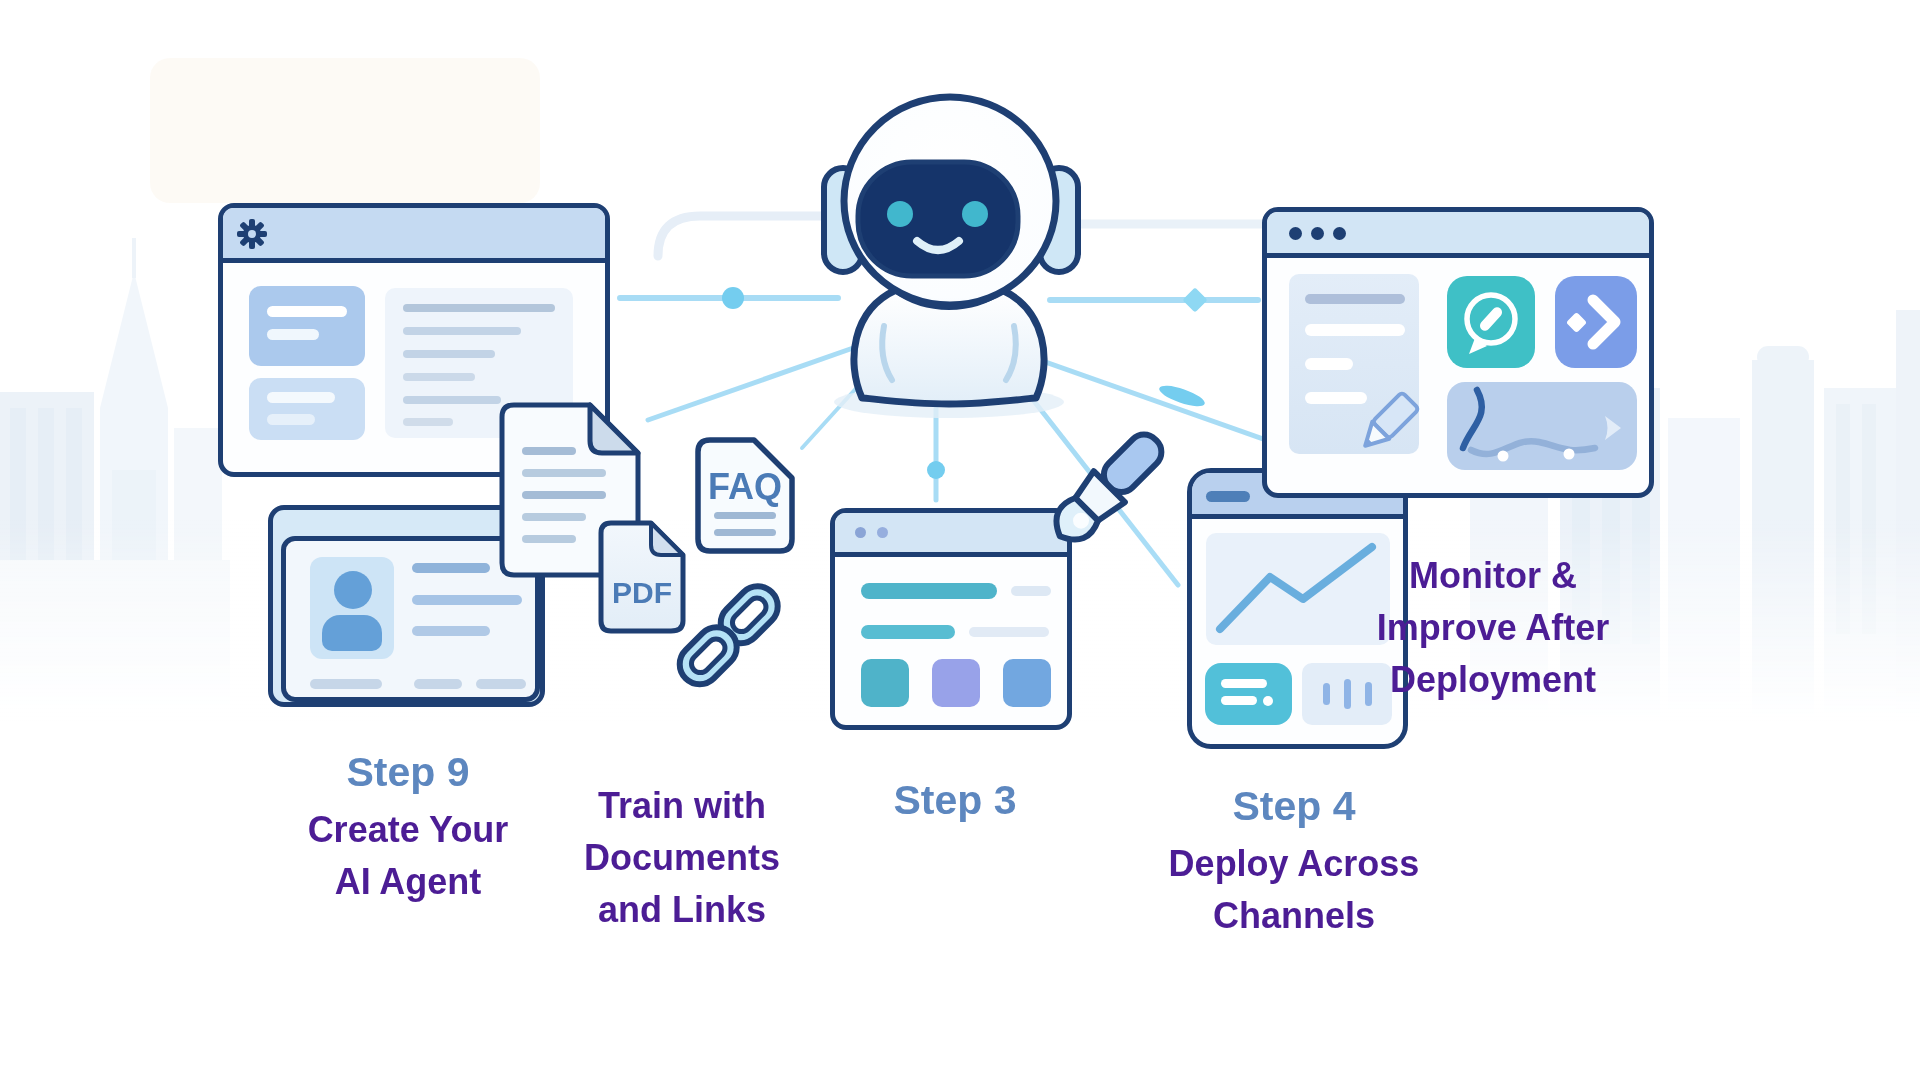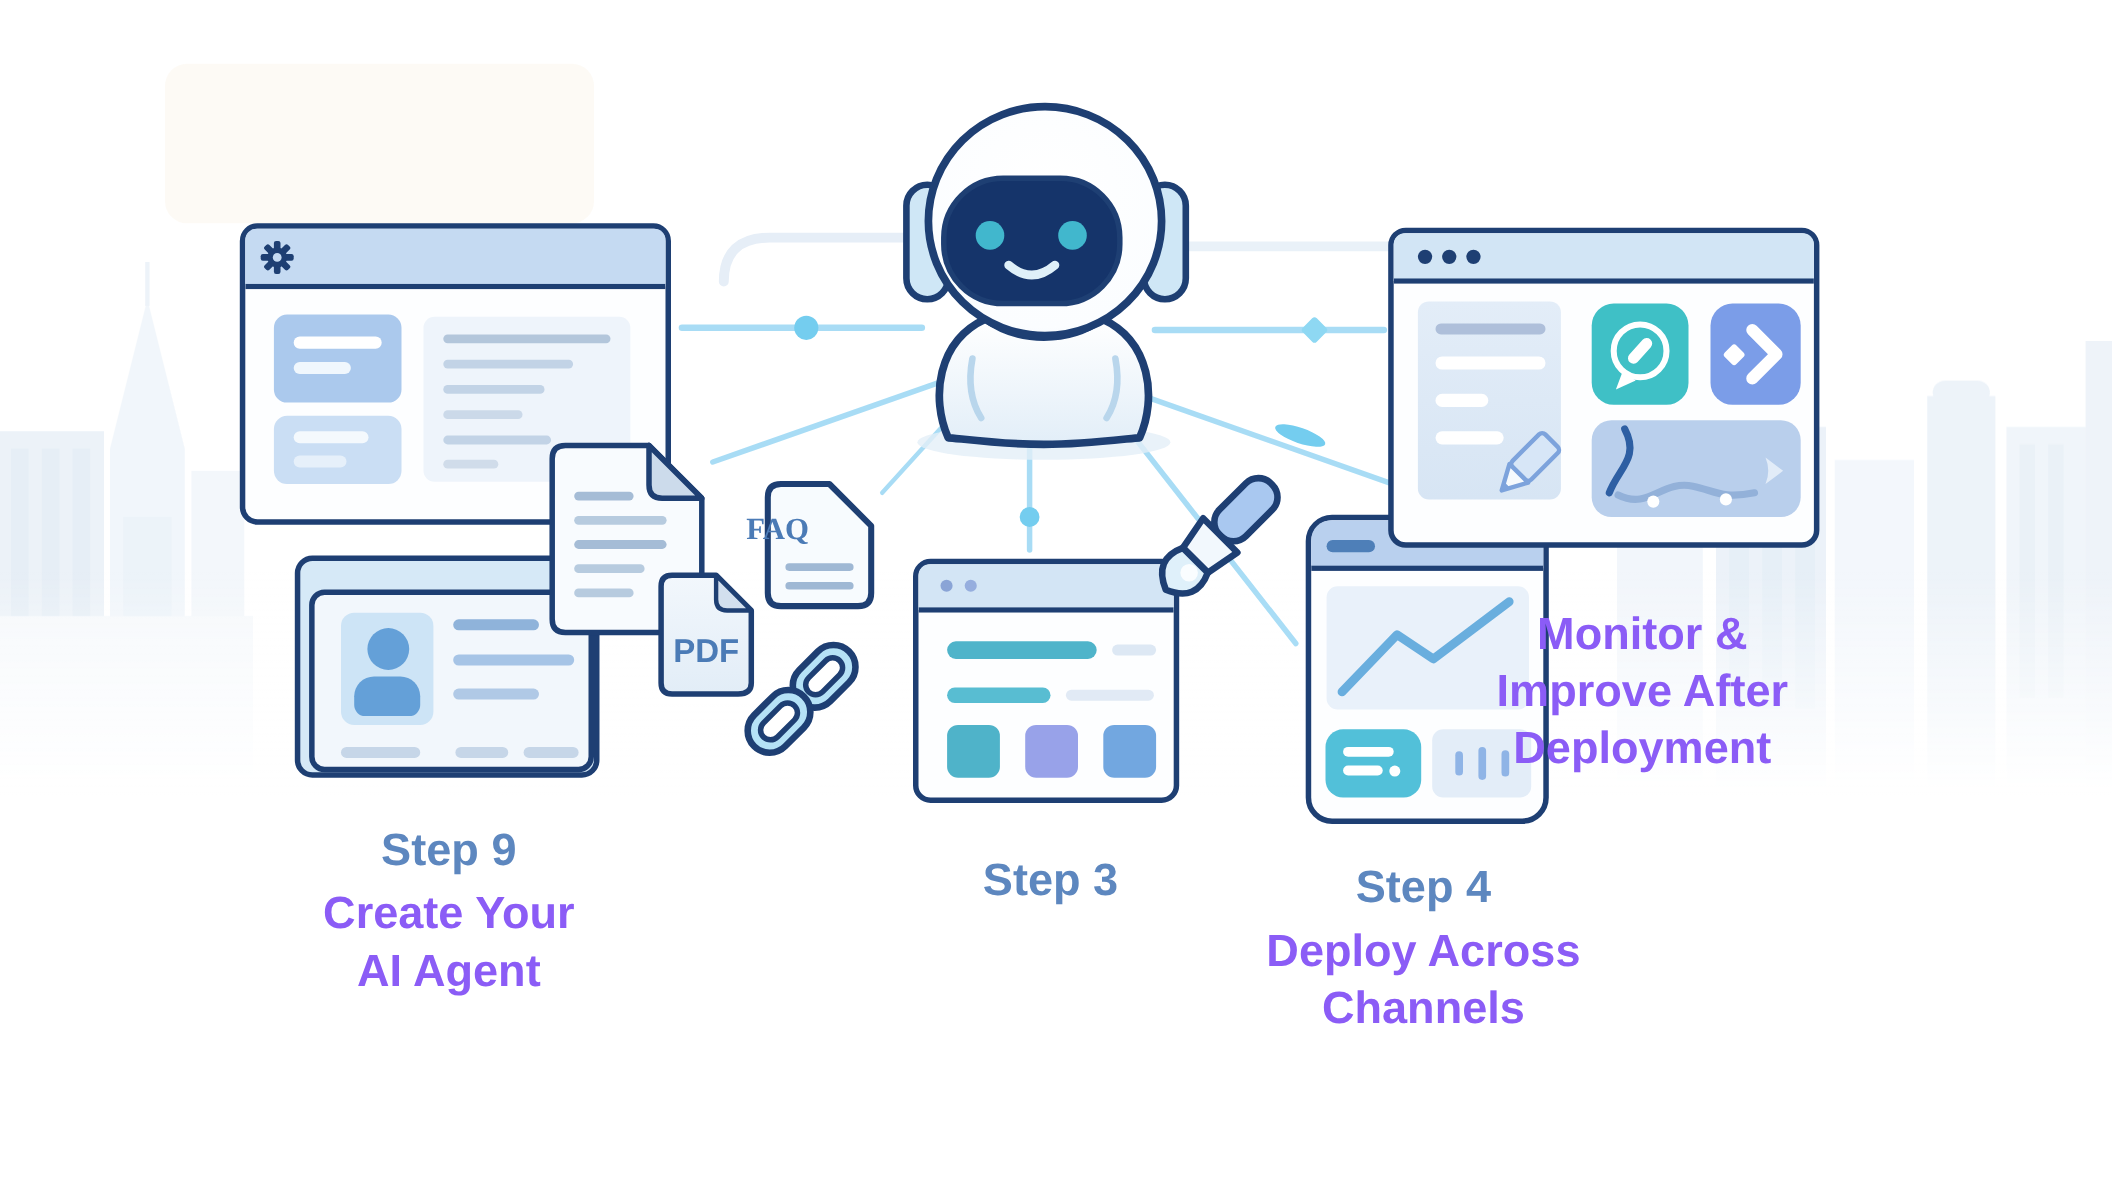--- a/index.html
+++ b/index.html
@@ -10,21 +10,21 @@
   .layer{position:absolute;left:0;top:0;}
   
   .win{position:absolute;background:#fdfeff;border:5px solid #1e3f73;box-sizing:border-box;}
   .win-header{position:absolute;left:0;top:0;right:0;border-bottom:5px solid #1e3f73;box-sizing:border-box;}
   .bar{position:absolute;border-radius:6px;}
   .dot{position:absolute;border-radius:50%;}
   .sq{position:absolute;border-radius:10px;}
   
   .step-block{position:absolute;width:440px;text-align:center;}
   .step-label{font-size:41px;font-weight:bold;color:#5d87bf;line-height:52px;}
-  .step-title{font-size:41px;font-weight:bold;color:#8b5cf6;line-height:52px;margin-top:6px;white-space:pre-line;}
+  .step-title{font-size:36px;font-weight:bold;color:#4c1d95;line-height:52px;margin-top:6px;white-space:pre-line;}
   .doc-text{position:absolute;font-weight:bold;color:#4b7bb6;text-align:center;}
 </style>
 </head>
 <body>
 
 <div id="canvas">
 
   <svg class="layer" width="1920" height="1080" viewBox="0 0 1920 1080">
     <defs>
       <linearGradient id="fadeWhite" x1="0" y1="0" x2="0" y2="1">
@@ -280,28 +280,31 @@
       <g transform="rotate(45 70 70)">
         <rect x="53" y="-12" width="34" height="66" rx="16" fill="#a9c8f0" stroke="#1e3f73" stroke-width="6"></rect>
         <path d="M48,54 H92 L86,86 H54 Z" fill="#f2f8fd" stroke="#1e3f73" stroke-width="6" stroke-linejoin="round"></path>
         <path d="M54,86 Q42,112 70,124 Q98,112 86,86 Z" fill="#dff0fa" stroke="#1e3f73" stroke-width="6" stroke-linejoin="round"></path>
         <circle cx="74" cy="98" r="8" fill="#ffffff" opacity="0.85"></circle>
       </g>
     </g>
   </svg>
 
   <span class="doc-text" style="left:602px;top:576px;width:80px;font-size:30px;">PDF</span>
-  <span class="doc-text" style="left:661px;top:466px;width:92px;font-size:28px;font-family:Liberation Serif, serif;">FAQ</span>
+  <span class="doc-text" style="left:699px;top:466px;width:92px;font-size:36px;">FAQ</span>
 
   <div class="step-block" style="left:188px;top:746px;">
     <div class="step-label">Step 9</div>
     <div class="step-title">Create Your
 AI Agent</div>
   </div>
   <div class="step-block" style="left:462px;top:774px;">
+    <div class="step-title">Train with
+Documents
+and Links</div>
   </div>
   <div class="step-block" style="left:735px;top:774px;text-align:center;">
     <div class="step-label">Step 3</div>
   </div>
   <div class="step-block" style="left:1074px;top:780px;">
     <div class="step-label">Step 4</div>
     <div class="step-title">Deploy Across
 Channels</div>
   </div>
   <div class="step-block" style="left:1273px;top:544px;">

